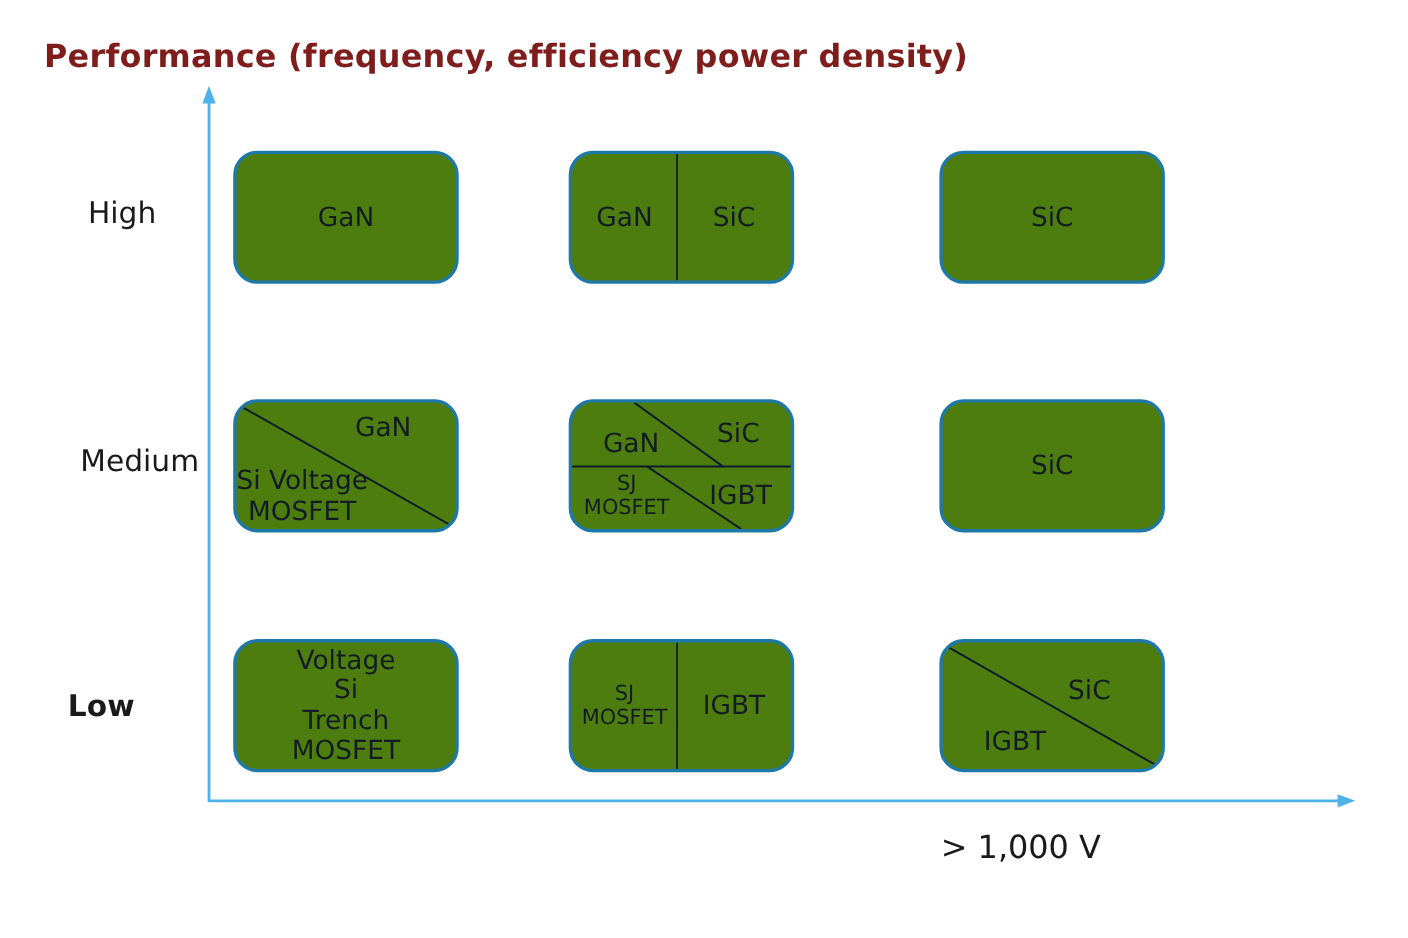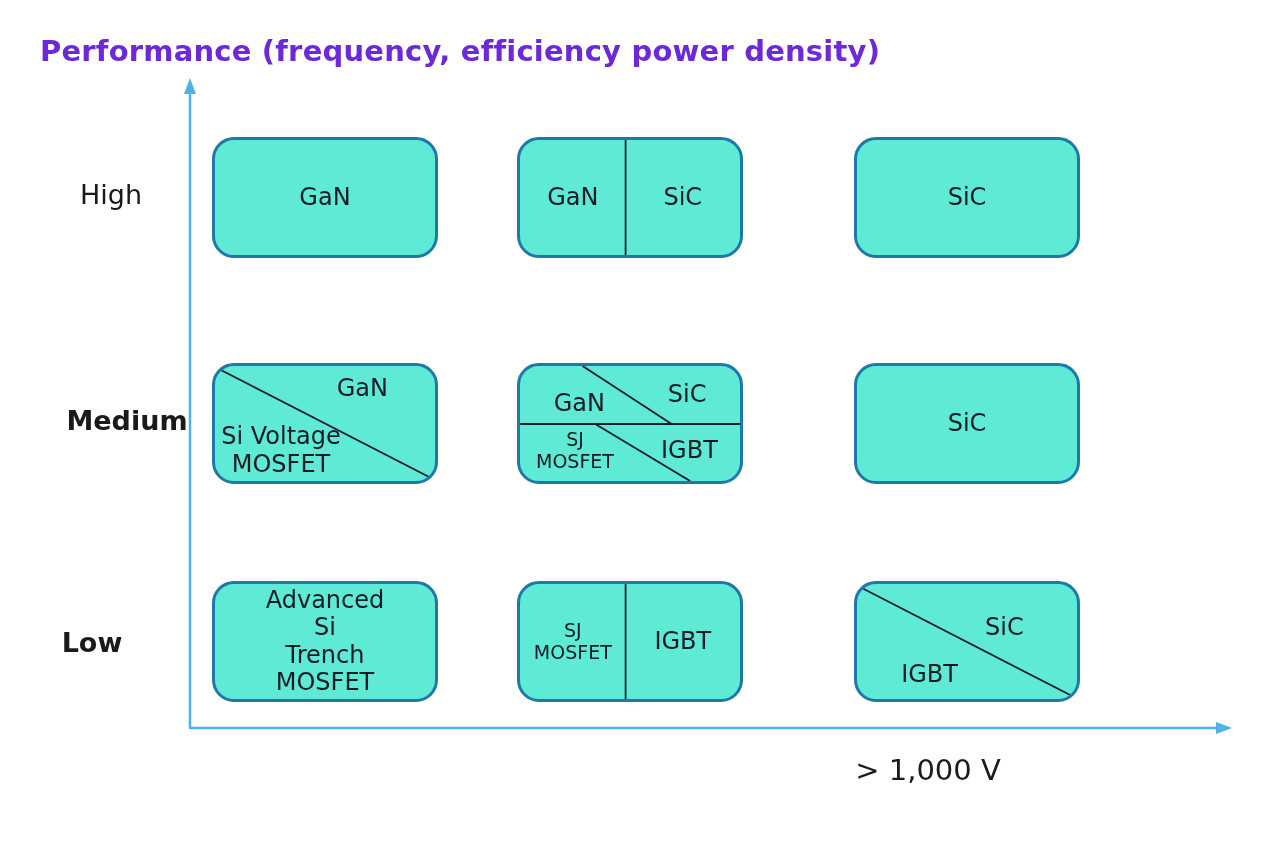--- a/index.html
+++ b/index.html
@@ -2,46 +2,46 @@
 <html><head>
 <meta charset="utf-8">
 <style>
   html,body{margin:0;padding:0;background:#ffffff;}
   .canvas{
     position:relative;width:1280px;height:853px;background:#ffffff;overflow:hidden;
     font-family:"DejaVu Sans","Liberation Sans",sans-serif;color:#1a1a1a;
   }
   .title{
     position:absolute;left:40px;top:34px;margin:0;
-    font-size:29px;font-weight:bold;color:#6d28d9;letter-spacing:0.2px;
+    font-size:29px;font-weight:bold;color:#7f1d1d;letter-spacing:0.2px;
   }
   svg.axes{position:absolute;left:0;top:0;width:1280px;height:853px;}
   svg.axes line{stroke:#4db2e8;stroke-width:2.5;}
   svg.axes polygon{fill:#4db2e8;}
   .row-label{
     position:absolute;transform:translate(-50%,-50%);
     font-size:27px;white-space:nowrap;text-align:center;
   }
   .rl-high{left:111px;top:194px;}
-  .rl-medium{left:127px;top:420px;font-weight:bold;}
+  .rl-medium{left:127px;top:420px;}
   .rl-low{left:92px;top:642px;font-weight:bold;}
   .tick-label{
     position:absolute;transform:translate(-50%,-50%);
     font-size:29px;white-space:nowrap;
   }
   .tk-1{left:299px;top:773px;}
   .tk-2{left:610px;top:773px;}
   .tk-3{left:928px;top:770px;}
   .x-title{
     position:absolute;transform:translate(-50%,-50%);
     left:1118px;top:784px;font-size:30px;font-weight:bold;color:#111;white-space:nowrap;
   }
   .box{
-    position:absolute;width:226px;height:121px;box-sizing:border-box;
-    background:#5eead4;border:3px solid #1f79a8;border-radius:22px;overflow:hidden;
+    position:absolute;width:205px;height:121px;box-sizing:border-box;
+    background:#4d7c0f;border:3px solid #1f79a8;border-radius:22px;overflow:hidden;
   }
   .c1{left:212px}.c2{left:517px}.c3{left:854px}
   .r1{top:137px}.r2{top:363px}.r3{top:581px}
   .box .lines{position:absolute;left:0;top:0;width:100%;height:100%;}
   .box .lines line{stroke:#0d1c2a;stroke-width:1.8;}
   .box .lbl{
     position:absolute;transform:translate(-50%,-50%);
     font-size:24px;color:#131c24;white-space:pre-line;text-align:center;line-height:1.15;
   }
   .box .small{font-size:19px;text-align:center;}
@@ -120,21 +120,21 @@
     <span class="lbl m2-bl small">SJ
 MOSFET</span>
     <span class="lbl m2-br">IGBT</span>
   </div>
 
   <div class="box r2 c3">
     <span class="lbl center">SiC</span>
   </div>
 
   <div class="box r3 c1">
-    <span class="lbl center">Advanced Si
+    <span class="lbl center">Voltage Si
 Trench
 MOSFET</span>
   </div>
 
   <div class="box r3 c2">
     <svg class="lines" viewBox="0 0 225 115" preserveAspectRatio="none">
       <line x1="108" y1="0" x2="108" y2="115" stroke="#0d1c2a"></line>
     </svg>
     <div class="half left">
       <span class="lbl small">SJ

